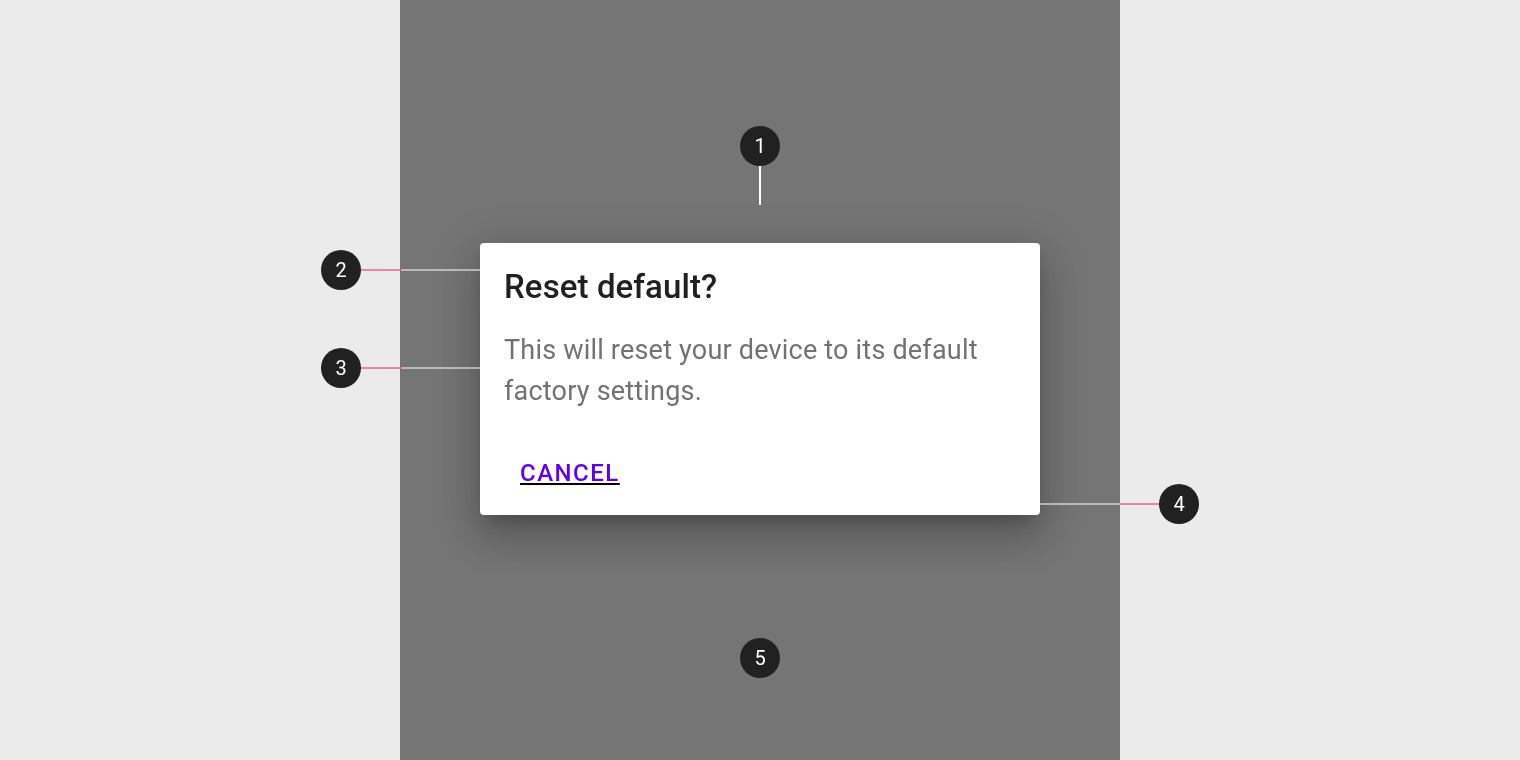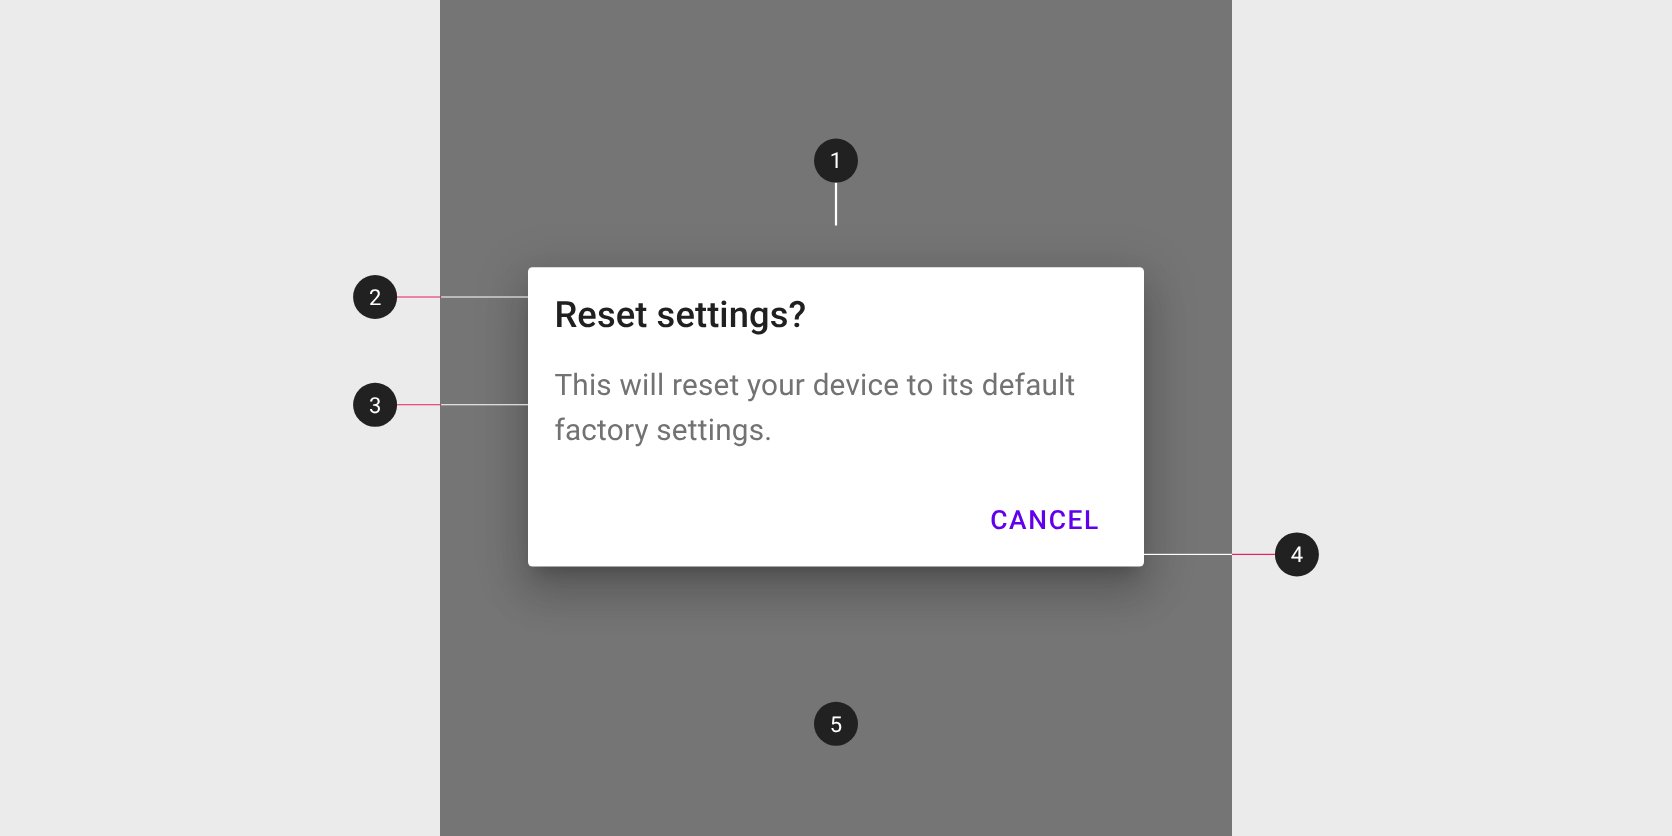--- a/index.html
+++ b/index.html
@@ -47,23 +47,24 @@
     }
     .dialog-body {
       font-size: 27px;
       color: #727272;
       line-height: 1.5;
       letter-spacing: 0.2px;
       margin-bottom: 36px;
     }
     .dialog-actions {
       display: flex;
-      justify-content: flex-end;
+      justify-content: space-between;
       gap: 8px;
       padding-bottom: 8px;
+      text-decoration: underline;
     }
     .flat-btn {
       border: none;
       background: transparent;
       color: #6200ee;
       font-size: 24px;
       font-weight: 500;
       letter-spacing: 1.5px;
       padding: 12px 16px;
       cursor: pointer;
@@ -103,21 +104,21 @@
       height: 1px;
     }
   </style>
 </head>
 <body>
 
 <div class="device-area">
 
   <div class="dialog">
 
-    <h2 class="dialog-title">Reset settings?</h2>
+    <h2 class="dialog-title">Reset default?</h2>
 
     <p class="dialog-body">This will reset your device to its default factory settings.</p>
 
     <div class="dialog-actions">
       <button class="flat-btn">Cancel</button>
     </div>
   </div>
 </div>
 
 <div class="callout" style="left:740px; top:126px;">1</div>

